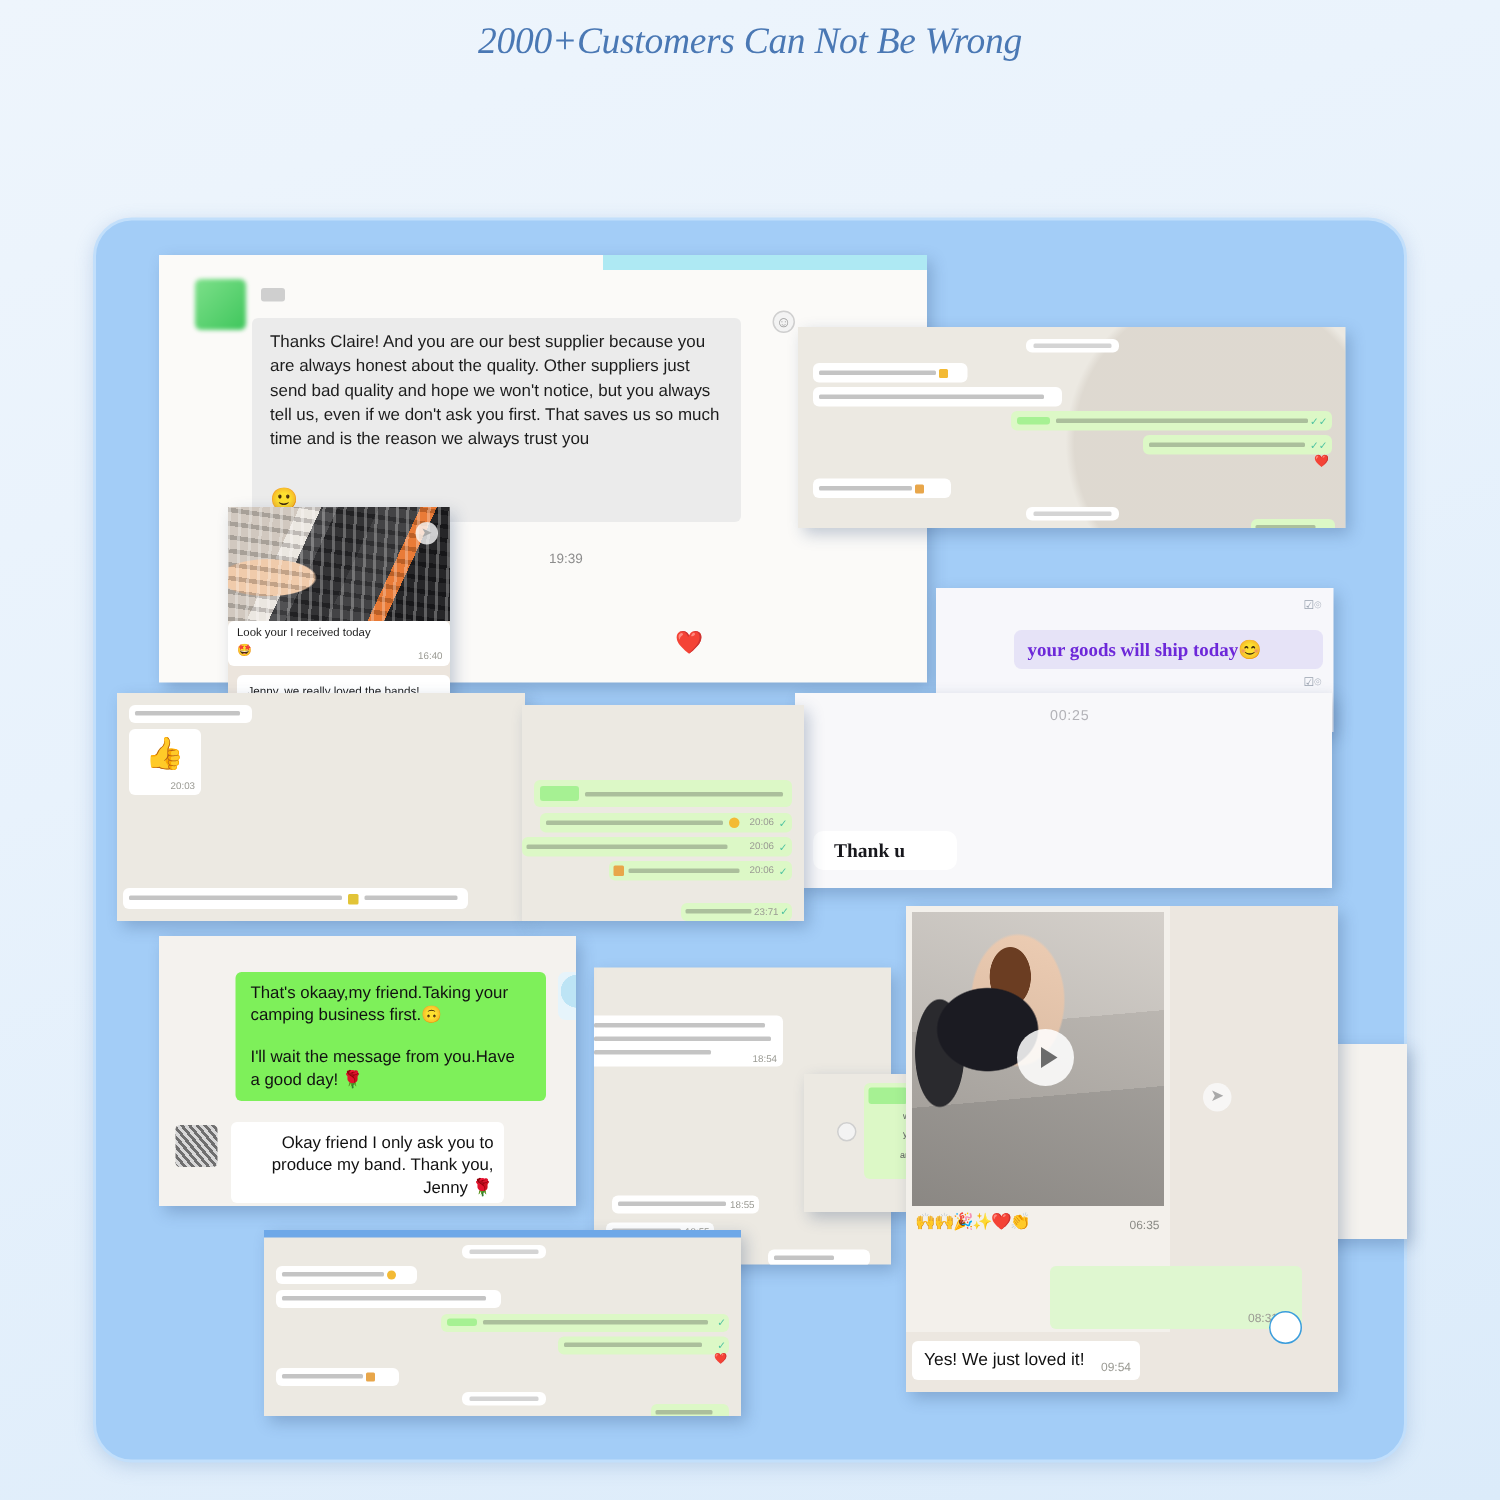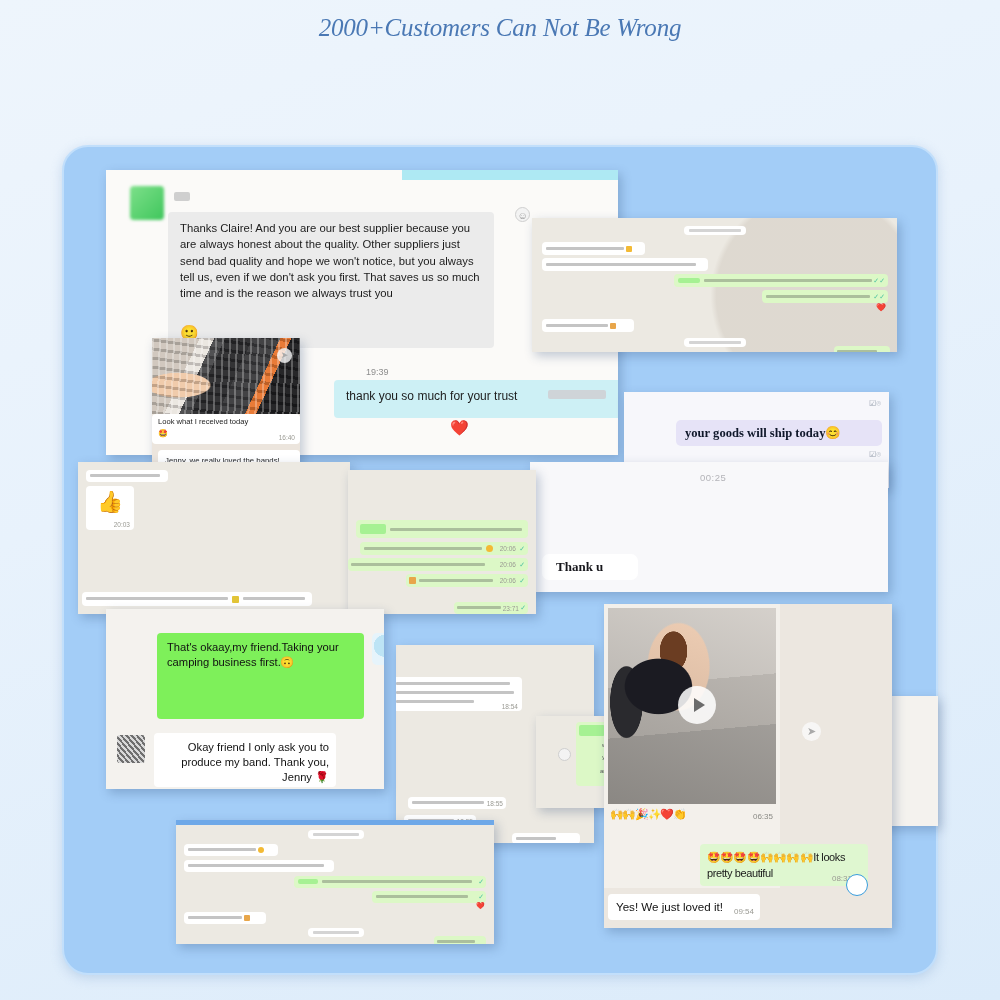--- a/index.html
+++ b/index.html
@@ -147,24 +147,20 @@
   <div style="position:absolute;left:68px;top:22px;width:16px;height:9px;background:#cfcfcf;border-radius:2px;"></div>
   <div class="t" style="position:absolute;left:92px;top:19px;font-size:11px;color:#4a4a4a;margin-top:48px;">19:29</div>
 
   <div class="bub bub-gray" style="left:62px;top:42px;width:326px;height:136px;">
     <div class="t" style="position:absolute;left:12px;top:8px;width:302px;font-size:11.3px;line-height:16.3px;color:#1c1c1c;">Thanks Claire! And you are our best supplier because you are always honest about the quality. Other suppliers just send bad quality and hope we won't notice, but you always tell us, even if we don't ask you first. That saves us so much time and is the reason we always trust you</div>
     <div style="position:absolute;left:12px;top:112px;font-size:15px;">🙂</div>
   </div>
 
   <div class="roundbtn" style="position:absolute;left:409px;top:37px;width:15px;height:15px;font-size:10px;line-height:15px;">☺</div>
 
-  <div class="bub bub-cyan" style="left:228px;top:210px;width:292px;height:38px;">
-    <div class="t" style="position:absolute;left:12px;top:9px;font-size:12px;color:#1c1c1c;">thank you so much for your trust</div>
-    <div class="redact" style="position:absolute;left:214px;top:10px;width:58px;"></div>
-  </div>
   <div style="position:absolute;left:344px;top:249px;font-size:15px;">❤️</div>
   <div class="t" style="position:absolute;left:260px;top:197px;font-size:9px;color:#8d8d8d;">19:39</div>
 </div>
 
 <div class="card chatbg-l" style="left:532px; top:218px; width:365px; height:134px;">
   <div style="position:absolute;inset:0;background:radial-gradient(circle at 78% 58%, rgba(190,180,168,.30) 0 34%, transparent 36%);"></div>
 
   <div class="bub bub-in" style="left:152px;top:8px;width:62px;height:9px;">
     <div class="blurline lite" style="position:absolute;left:5px;top:3px;width:52px;height:3px;"></div>
   </div>
@@ -198,21 +194,21 @@
   </div>
 
   <div class="bub bub-grn" style="left:302px;top:128px;width:56px;height:11px;">
     <div class="blurline" style="position:absolute;left:3px;top:4px;width:40px;height:3px;"></div>
   </div>
 </div>
 
 <div class="card chatbg" style="left:152px; top:338px; width:148px; height:264px;">
   <div class="photo-bands" style="position:absolute;left:0;top:0;width:148px;height:76px;"></div>
   <div class="bub bub-in" style="left:0;top:76px;width:148px;height:30px;background:#fff;">
-    <div class="t" style="position:absolute;left:6px;top:3px;font-size:7.6px;color:#1c1c1c;">Look what I received today</div>
+    <div class="t" style="position:absolute;left:6px;top:3px;font-size:7.6px;color:#1c1c1c;">Look your I received today</div>
     <div style="position:absolute;left:6px;top:15px;font-size:8px;">🤩</div>
     <div class="ts" style="position:absolute;right:5px;bottom:3px;">16:40</div>
   </div>
   <div class="fwd" style="left:125px;top:10px;width:15px;height:15px;font-size:9px;line-height:15px;">➤</div>
 
   <div class="bub bub-in" style="left:6px;top:112px;width:142px;height:148px;background:#fff;">
     <div class="t" style="position:absolute;left:7px;top:5px;width:128px;font-size:7.8px;line-height:11px;color:#1c1c1c;">Jenny, we really loved the bands! And I would like to receibe a quotation with artwork print! 💕</div>
     <div style="position:absolute;left:10px;top:42px;width:126px;">
       <div class="t" style="font-size:7.8px;line-height:11.5px;">• <span>100 black bands</span></div>
       <div class="t" style="font-size:7.8px;line-height:11.5px;">• <span>With my custom artwork</span></div>
@@ -234,21 +230,21 @@
   </div>
   <div class="bub bub-in" style="left:4px;top:130px;width:230px;height:14px;">
     <div class="blurline" style="position:absolute;left:4px;top:5px;width:142px;height:3px;"></div>
     <div style="position:absolute;left:150px;top:4px;width:7px;height:7px;background:#e2c437;border-radius:1px;"></div>
     <div class="blurline" style="position:absolute;left:161px;top:5px;width:62px;height:3px;"></div>
   </div>
 </div>
 
 <div class="card" style="left:624px; top:392px; width:265px; height:96px; background:#f7f7fb;">
   <div class="bub bub-lav" style="left:52px;top:28px;width:206px;height:26px;border-radius:5px;">
-    <div class="t" style="position:absolute;left:9px;top:5px;font-size:12.6px;font-weight:bold;color:#0f172a;font-family:'Liberation Serif',serif;">your goods will ship today😊</div>
+    <div class="t" style="position:absolute;left:9px;top:5px;font-size:12.6px;font-weight:bold;color:#6d28d9;font-family:'Liberation Serif',serif;">your goods will ship today😊</div>
   </div>
   <div class="mark" style="right:8px;top:7px;color:#9aa3b0;font-size:8px;">☑⌾</div>
   <div class="mark" style="right:8px;top:58px;color:#9aa3b0;font-size:8px;">☑⌾</div>
 </div>
 
 <div class="card" style="left:530px; top:462px; width:358px; height:130px; background:#f8f8fa;">
   <div class="t" style="position:absolute;left:170px;top:10px;font-size:9.5px;color:#b3b3b8;letter-spacing:.5px;">00:25</div>
   <div class="bub bub-in" style="left:12px;top:92px;width:96px;height:26px;border-radius:7px;padding-left:33px;">
     <div class="t" style="position:absolute;left:14px;top:5px;font-size:13px;font-weight:bold;color:#17171c;font-family:'Liberation Serif',serif;">Thank u</div>
   </div>
@@ -306,23 +302,24 @@
 <div class="card chatbg-l" style="left:536px; top:716px; width:78px; height:92px;">
   <div class="bub bub-grn" style="left:40px;top:6px;width:44px;height:64px;">
     <div class="grnhl" style="position:absolute;left:3px;top:3px;width:26px;height:11px;"></div>
     <div class="t" style="position:absolute;left:26px;top:20px;font-size:6px;color:#5a5a5a;">we</div>
     <div class="t" style="position:absolute;left:26px;top:32px;font-size:6px;color:#5a5a5a;">you</div>
     <div class="t" style="position:absolute;left:24px;top:46px;font-size:6px;color:#5a5a5a;">anyti</div>
   </div>
   <div class="roundbtn" style="position:absolute;left:22px;top:32px;width:13px;height:13px;"></div>
 </div>
 
-<div class="card chatbg-w" style="left:106px; top:609px; width:278px; height:180px;">
+<div class="card chatbg-w" style="left:106px; top:624px; width:278px; height:180px;">
   <div class="bub bub-grn2" style="left:51px;top:24px;width:207px;height:86px;background:#7ef05a;">
     <div class="t" style="position:absolute;left:10px;top:7px;width:190px;font-size:11.2px;line-height:15px;color:#111;">That's okaay,my friend.Taking your camping business first.🙃</div>
+    <div class="t" style="position:absolute;left:10px;top:50px;width:180px;font-size:11.2px;line-height:15px;color:#111;">I'll wait the message from you.Have a good day! 🌹</div>
   </div>
   <div style="position:absolute;left:266px;top:24px;width:32px;height:32px;border-radius:5px;background:radial-gradient(circle at 40% 40%,#bde4f5 0 40%,#e6f4fb 41% 100%);filter:blur(.4px);"></div>
   <div class="avatar-gray" style="position:absolute;left:11px;top:126px;width:28px;height:28px;"></div>
   <div class="bub bub-in" style="left:48px;top:124px;width:182px;height:54px;background:#fff;">
     <div class="t" style="position:absolute;left:11px;top:7px;width:164px;font-size:11.2px;line-height:15px;color:#111;text-align:right;">Okay friend I only ask you to produce my band. Thank you, Jenny 🌹</div>
   </div>
 </div>
 
 <div class="card chatbg-w" style="left:826px; top:696px; width:112px; height:130px;">
   <div class="photo-thumb-sm" style="position:absolute;left:32px;top:42px;width:20px;height:30px;"></div>
@@ -336,21 +333,20 @@
     <div class="photo-watch" style="position:absolute;left:4px;top:4px;width:168px;height:196px;"></div>
     <div class="play" style="left:74px;top:82px;width:38px;height:38px;">
         <i></i>
       </div>
     <div style="position:absolute;left:6px;top:204px;font-size:11px;letter-spacing:-1px;">🙌🙌🎉✨❤️👏</div>
     <div class="ts" style="position:absolute;right:7px;top:208px;font-size:8px;color:#8a8a85;">06:35</div>
   </div>
   <div class="fwd" style="left:198px;top:118px;width:19px;height:19px;font-size:11px;line-height:19px;">➤</div>
 
   <div class="bub bub-grn" style="left:96px;top:240px;width:168px;height:42px;background:#dff7d0;">
-    <div style="position:absolute;left:7px;top:5px;width:156px;font-size:11px;line-height:16px;color:#1a1a1a;letter-spacing:-.4px;">🤩🤩🤩🤩🙌🙌🙌🙌It looks pretty beautiful</div>
     <div class="ts" style="position:absolute;right:16px;bottom:3px;font-size:8px;">08:31</div>
     <div class="mark" style="right:4px;bottom:3px;">✓✓</div>
   </div>
   <div class="bub bub-in" style="left:4px;top:290px;width:152px;height:26px;background:#fff;">
     <div class="t" style="position:absolute;left:8px;top:6px;font-size:11.6px;color:#111;">Yes! We just loved it!</div>
     <div class="ts" style="position:absolute;right:6px;bottom:4px;font-size:8px;">09:54</div>
   </div>
   <div class="circ-blue" style="position:absolute;left:242px;top:270px;width:22px;height:22px;font-size:12px;line-height:21px;"></div>
 </div>
 

